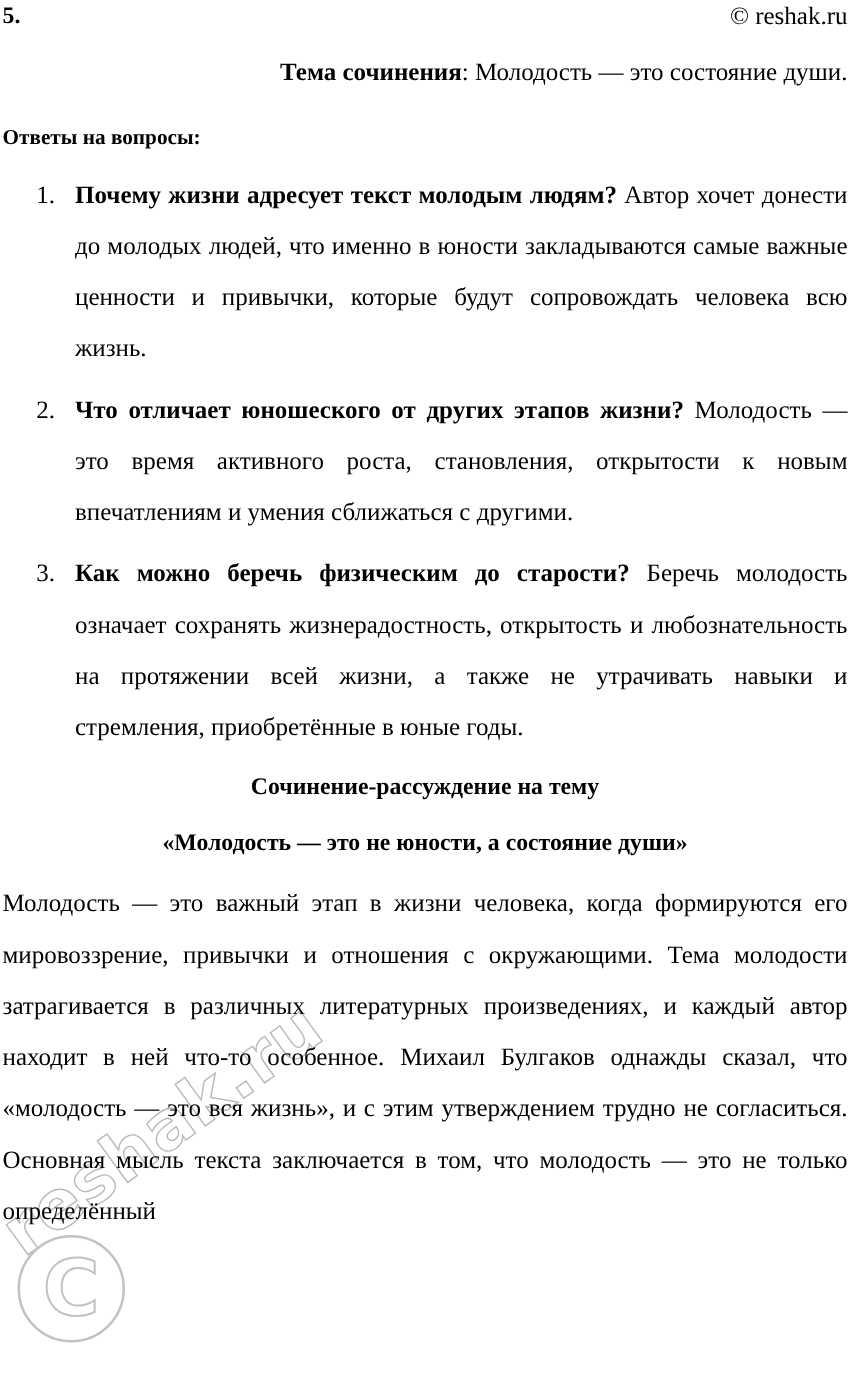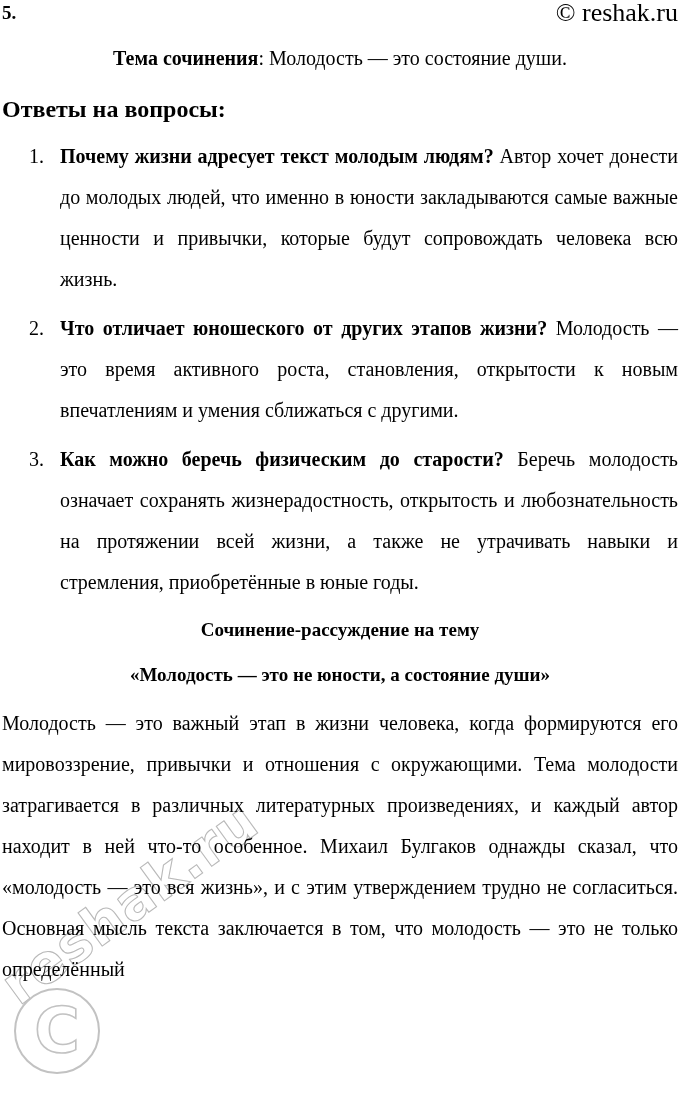--- a/index.html
+++ b/index.html
@@ -38,43 +38,43 @@
     left: 0;
     top: 0;
     font-weight: bold;
     font-size: 19px;
     line-height: 26px;
   }
   .site-credit {
     position: absolute;
     right: 0;
     top: 0;
-    font-size: 26px;
+    font-size: 20px;
     line-height: 26px;
     white-space: nowrap;
   }
 
   
   .para {
     font-size: 20px;
     line-height: 41px;
     text-align: justify;
     text-justify: inter-word;
     margin: 0;
     hyphens: none;
   }
   .para.first-block { margin-top: 12px; }
   .para.block-gap   { margin-top: 11px; }
-  .para.no-justify  { text-align: center; }
+  .para.no-justify  { text-align: right; }
 
   .lead { font-weight: bold; }
 
   
   .answers-label {
-    font-size: 24px;
+    font-size: 17px;
     line-height: 41px;
     font-weight: bold;
     margin: 10px 0 0 0;
   }
 
   
   .qa-list {
     list-style: none;
     margin: 6px 0 0 0;
     padding: 0;

